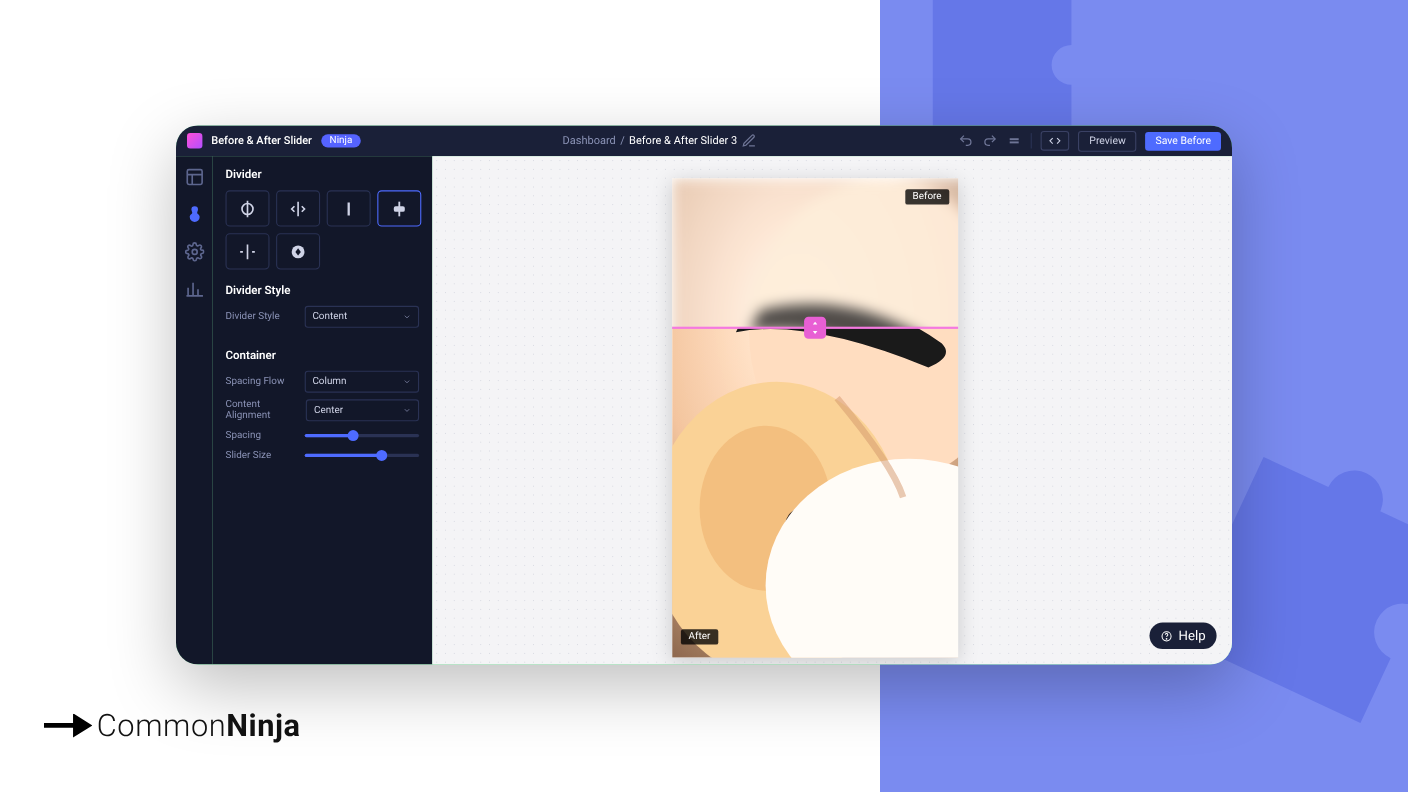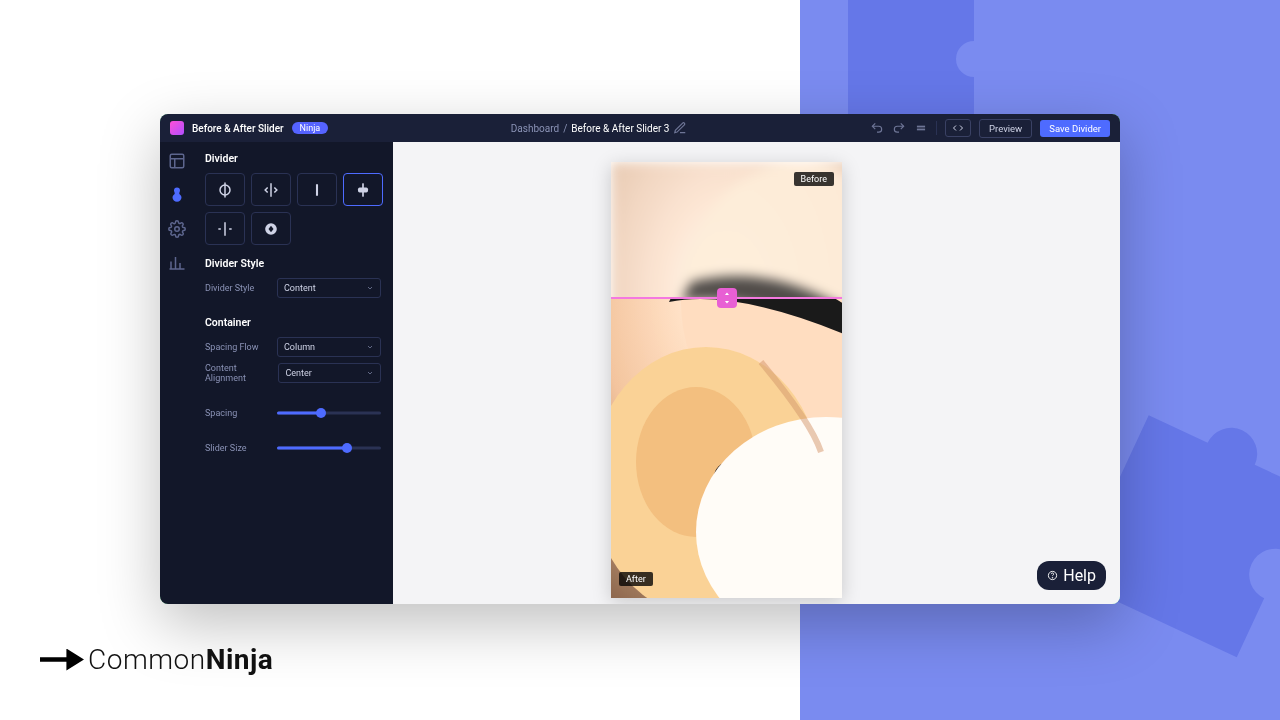--- a/index.html
+++ b/index.html
@@ -30,21 +30,21 @@
   }
   .brand-text { font-size: 28px; letter-spacing: .5px; color: #111; }
   .brand-text .thin { font-weight: 300; }
   .brand-text .bold { font-weight: 700; }
 
   
   .app {
     position: absolute;
     left: 160px; top: 114px;
     width: 960px; height: 490px;
-    border-radius: 8px;
+    border-radius: 20px;
     overflow: hidden;
     box-shadow: 0 20px 60px rgba(0,0,0,.25);
     background: #86efac;
     z-index: 1;
     display: flex; flex-direction: column;
   }
 
   
   .topbar {
     height: 28px; background: #1a2038;
@@ -137,21 +137,21 @@
   }
   .row-label { color: #8a92b5; font-size: 9px; }
   .select {
     width: 104px; height: 20px;
     border: 1px solid #2a3254; border-radius: 3px; background: transparent;
     display: flex; align-items: center; justify-content: space-between;
     padding: 0 6px; color: #cfd3e6; font-size: 9px; cursor: pointer;
   }
   .select .chev { width: 8px; height: 8px; color: #8a92b5; }
 
-  .slider-row { display:flex; align-items:flex-end; justify-content:space-between; margin: 25px 0; }
+  .slider-row { display:flex; align-items:flex-end; justify-content:space-between; margin: 8px 0; }
   .slider {
     position: relative; width: 104px; height: 10px;
   }
   .slider-track {
     position:absolute; left:0; right:0; top:50%; height:3px; transform:translateY(-50%);
     background:#2a3254; border-radius:2px;
   }
   .slider-fill {
     position:absolute; left:0; top:50%; height:3px; transform:translateY(-50%);
     background:#4e6bff; border-radius:2px;
@@ -163,21 +163,21 @@
 
   
   .canvas {
     flex: 1; position: relative;
     background-color:#f4f4f6;
     background-image: radial-gradient(#d8dae2 0.6px, transparent 0.6px);
     background-size: 8px 8px;
   }
   .ba-frame {
     position: absolute; left: 218px; top: 20px;
-    width: 231px; height: 436px;
+    width: 260px; height: 436px;
     box-shadow: 0 4px 18px rgba(0,0,0,.18);
     background:#fff;
   }
   .img-half { position:absolute; left:0; right:0; }
   .img-before { top:0; height:136px; overflow:hidden; }
   .img-after  { top:136px; bottom:0; overflow:hidden; }
 
   .photo {
     position:absolute; left:0; top:0; width:290px; height:436px;
   }
@@ -205,21 +205,21 @@
     background:rgba(0,0,0,.78); color:#fff;
     font-size:9px; border-radius:2px;
   }
   .tag.before { top:10px; right:8px; }
   .tag.after  { bottom:12px; left:8px; }
 
   .help {
     position:absolute; right:14px; bottom:14px;
     background:#1a2038; color:#fff;
     padding:5px 10px; border-radius:12px;
-    font-size:16px; display:flex; align-items:center; gap:5px;
+    font-size:12px; display:flex; align-items:center; gap:5px;
     cursor:pointer;
   }
   .help svg { width:11px; height:11px; }
 </style>
 </head>
 <body>
 
 <div class="bg-right">
   <svg class="puzzle" style="left:30px; top:-40px; width:180px; height:180px;" viewBox="0 0 100 100">
     <path d="M10 20 h25 a10 10 0 1 1 20 0 h25 v25 a10 10 0 1 0 0 20 v25 h-70 z"></path>
@@ -268,21 +268,21 @@
           </svg>
       </span>
       <span style="width:1px;height:14px;background:#2a3254;"></span>
       <span class="dev-btn">
         <svg viewBox="0 0 24 24" width="14" height="12" fill="none" stroke="currentColor" stroke-width="2">
             <path d="m8 7-5 5 5 5"></path>
             <path d="m16 7 5 5-5 5"></path>
           </svg>
       </span>
       <span class="btn btn-preview">Preview</span>
-      <span class="btn btn-save">Save Divider</span>
+      <span class="btn btn-save">Save Before</span>
     </div>
   </div>
 
   <div class="body">
 
     <div class="iconbar">
       <span class="iconbar-item">
         <svg viewBox="0 0 24 24" fill="none" stroke="currentColor" stroke-width="2">
             <rect x="3" y="3" width="18" height="18" rx="2"></rect>
             <path d="M3 9h18M9 21V9"></path>

